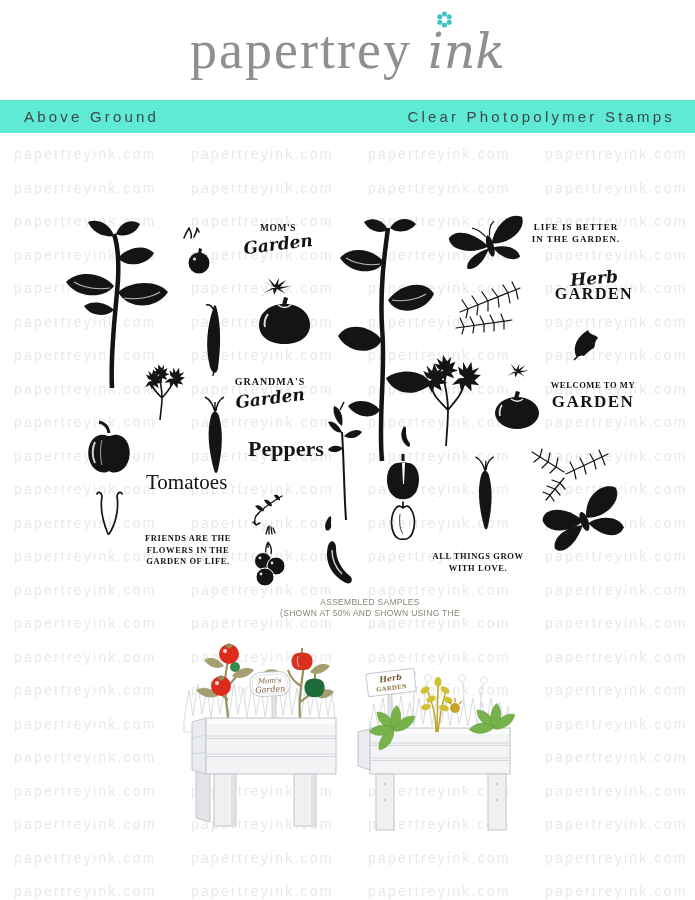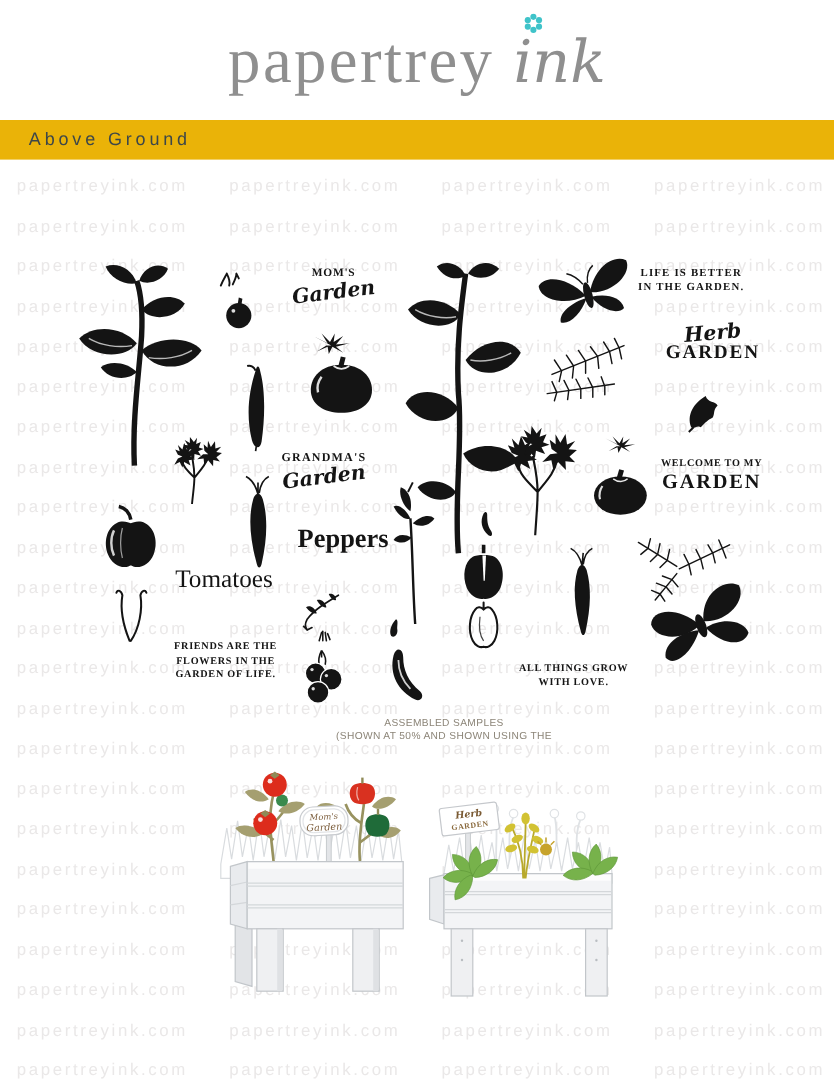--- a/index.html
+++ b/index.html
@@ -11,21 +11,21 @@
       color:#eae8e8;white-space:nowrap;}
   
   .header{position:absolute;top:0;left:0;right:0;height:100px;background:#fff;z-index:3;
           display:flex;align-items:center;justify-content:center;}
   .logo{display:flex;align-items:baseline;}
   .brand-serif{font-family:"Liberation Serif",serif;font-size:54px;color:#8f8f8f;letter-spacing:2px;}
   .script-wrap{position:relative;display:inline-block;}
   .brand-script{font-family:"DejaVu Serif",serif;font-style:italic;font-size:49px;color:#8f8f8f;margin-left:16px;}
   .flower{position:absolute;top:-12px;left:24px;}
   
-  .banner{position:absolute;top:100px;left:0;right:0;height:33px;background:#eab308;z-index:3;
+  .banner{position:absolute;top:100px;left:0;right:0;height:33px;background:#5eead4;z-index:3;
           display:flex;align-items:center;justify-content:space-between;
           padding:0 20px 0 24px;box-sizing:border-box;}
   .banner span{font-size:15px;letter-spacing:3.2px;color:#3d4749;}
   
   .sheet{position:absolute;inset:0;z-index:1;padding-left:32px;}
   .st{position:absolute;}
   .st svg{display:block;width:100%;height:100%;overflow:visible;}
   .txt{position:absolute;text-align:center;color:#141414;}
   .tiny{font-family:"Liberation Serif",serif;font-weight:bold;font-size:8.5px;
         line-height:11.5px;letter-spacing:.6px;}
@@ -149,20 +149,21 @@
           </g>
             <circle cx="10" cy="10" r="2.4" fill="#ffffff"></circle>
         </svg>
         <span class="brand-script">ink</span>
       </span>
     </div>
   </div>
 
   <div class="banner">
     <span>Above Ground</span>
+    <span>Clear Photopolymer Stamps</span>
   </div>
 
   <div class="sheet">
 
     <div class="st" style="left:60px;top:220px;width:112px;height:170px">
       <svg viewBox="0 0 112 170">
         <path d="M52,168 C50,130 56,90 58,60 C59,40 58,26 54,14" stroke="#141414" stroke-width="4.5" fill="none"></path>
         <path d="M54,16 C50,4 38,-2 28,2 C32,12 44,18 54,16 Z" fill="#141414"></path>
         <path d="M56,14 C60,2 72,-2 80,4 C76,14 64,18 56,14 Z" fill="#141414"></path>
         <path d="M58,38 C68,26 86,24 94,33 C87,46 66,48 58,38 Z" fill="#141414"></path>

